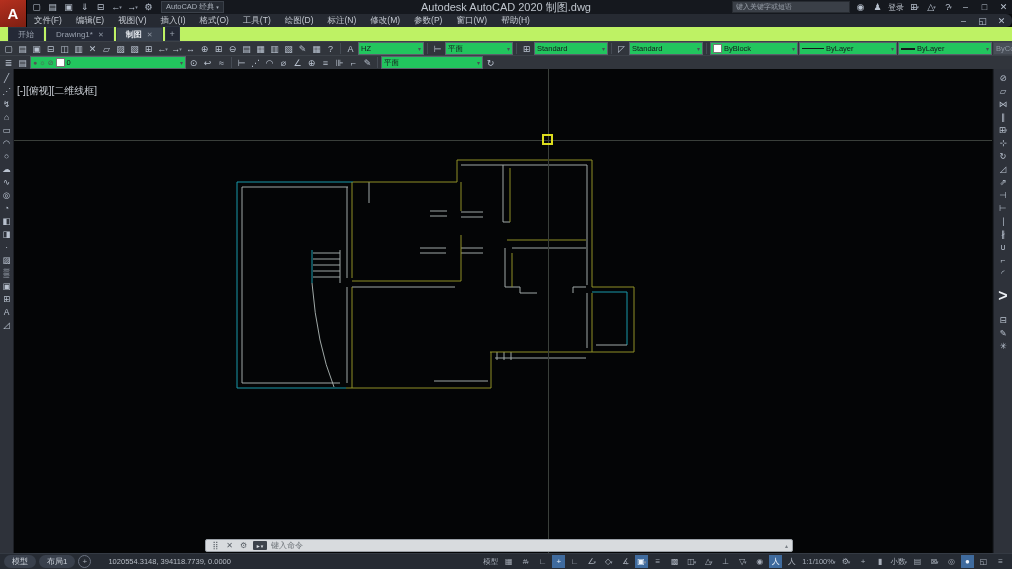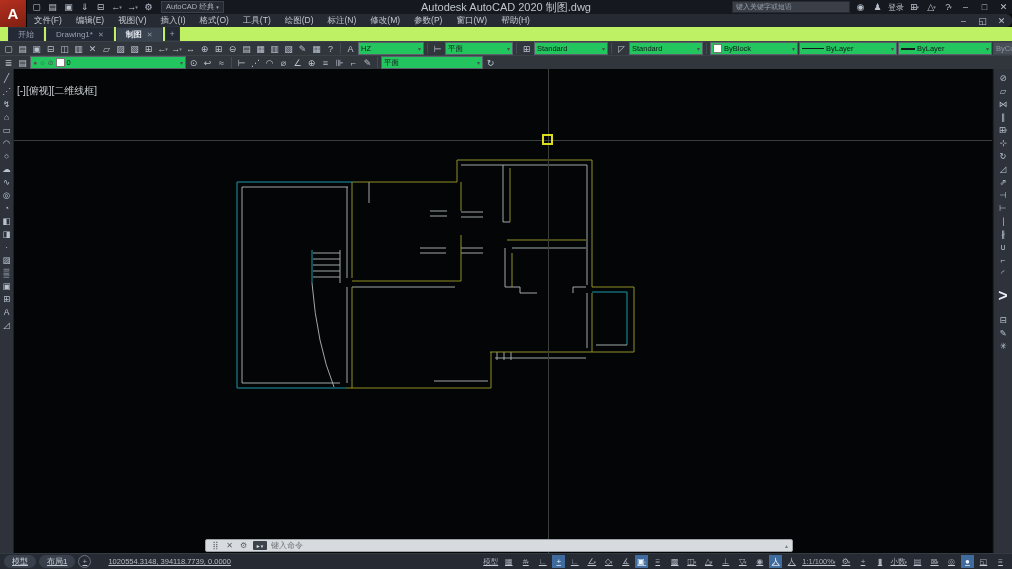--- a/index.html
+++ b/index.html
@@ -71,21 +71,21 @@
   .cmdbar{position:absolute;left:205px;top:539px;width:588px;height:13px;background:#d8dbde;
     border:1px solid #9aa0a6;border-radius:2px;display:flex;align-items:center;gap:4px;
     padding:0 4px;box-sizing:border-box;z-index:6;color:#4b5055;}
   .cmdbar .tbi{color:#5a6067;width:11px;font-size:8px;}
   .cmdicon{width:14px;height:9px;background:#3d434b;color:#dfe3e8;font-size:6px;display:flex;
     align-items:center;justify-content:center;gap:1px;border-radius:1px;}
   .prompt{color:#6d7378;font-size:8px;}
   .cmd-end{margin-left:auto;font-size:6px;color:#7b8187;}
   
   .statusbar{position:absolute;left:0;bottom:0;width:1012px;height:16px;background:#262b33;
-    border-top:1px solid #343a43;display:flex;align-items:center;padding:0 4px;box-sizing:border-box;gap:3px;text-decoration:underline;}
+    border-top:1px solid #343a43;display:flex;align-items:center;padding:0 4px;box-sizing:border-box;gap:3px;}
   .stab{background:#39404c;border-radius:7px;padding:1px 8px;font-size:8px;color:#ccd2da;flex:none;}
   .newlayout{width:11px;height:11px;border:1px solid #6a7280;border-radius:50%;display:flex;
     align-items:center;justify-content:center;font-size:8px;color:#aab1bb;flex:none;}
   .coords{margin-left:14px;margin-right:6px;color:#b7bdc6;font-size:7.5px;white-space:nowrap;flex:none;}
   .stoggles{display:flex;align-items:center;gap:2px;flex:1;justify-content:flex-end;}
   .stoggles .tbi{width:auto;min-width:13px;height:13px;padding:0 1px;font-size:8px;color:#a7aeb9;}
   .stoggles .tbi.wide{font-size:7.5px;}
   .stoggles .tbi.active{background:#3f6b9e;border:none;color:#eaf2fb;}
   
   .watermark{position:absolute;right:20px;bottom:16px;z-index:7;text-align:right;}

